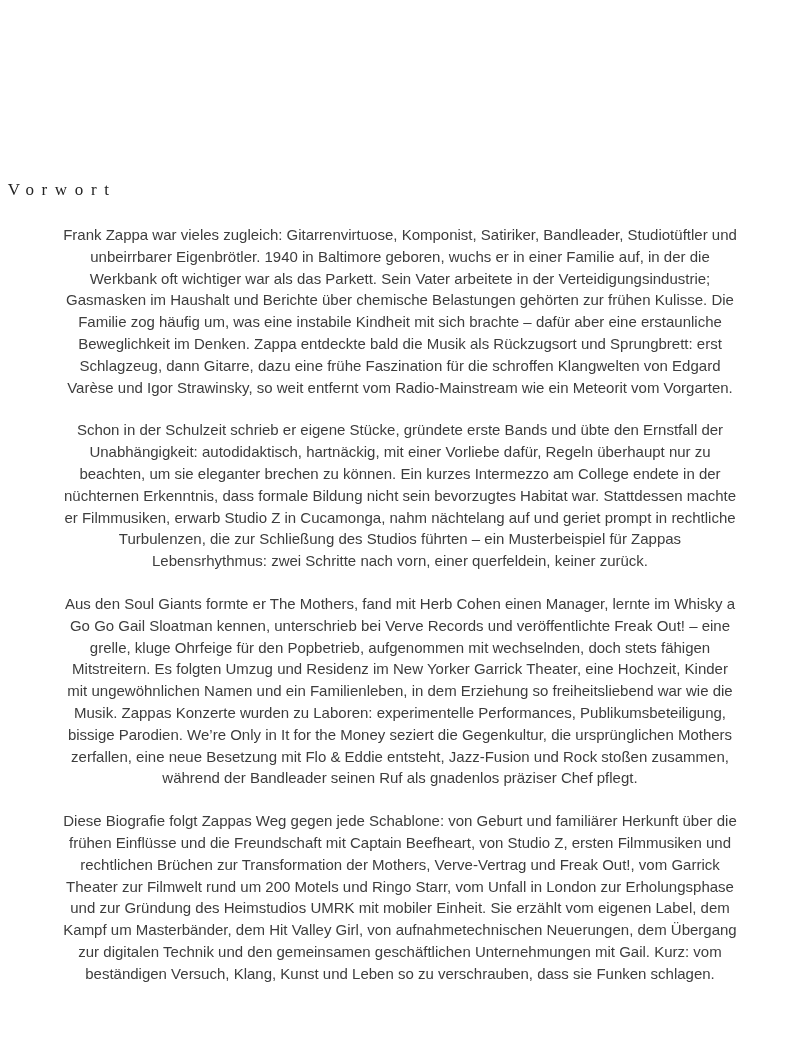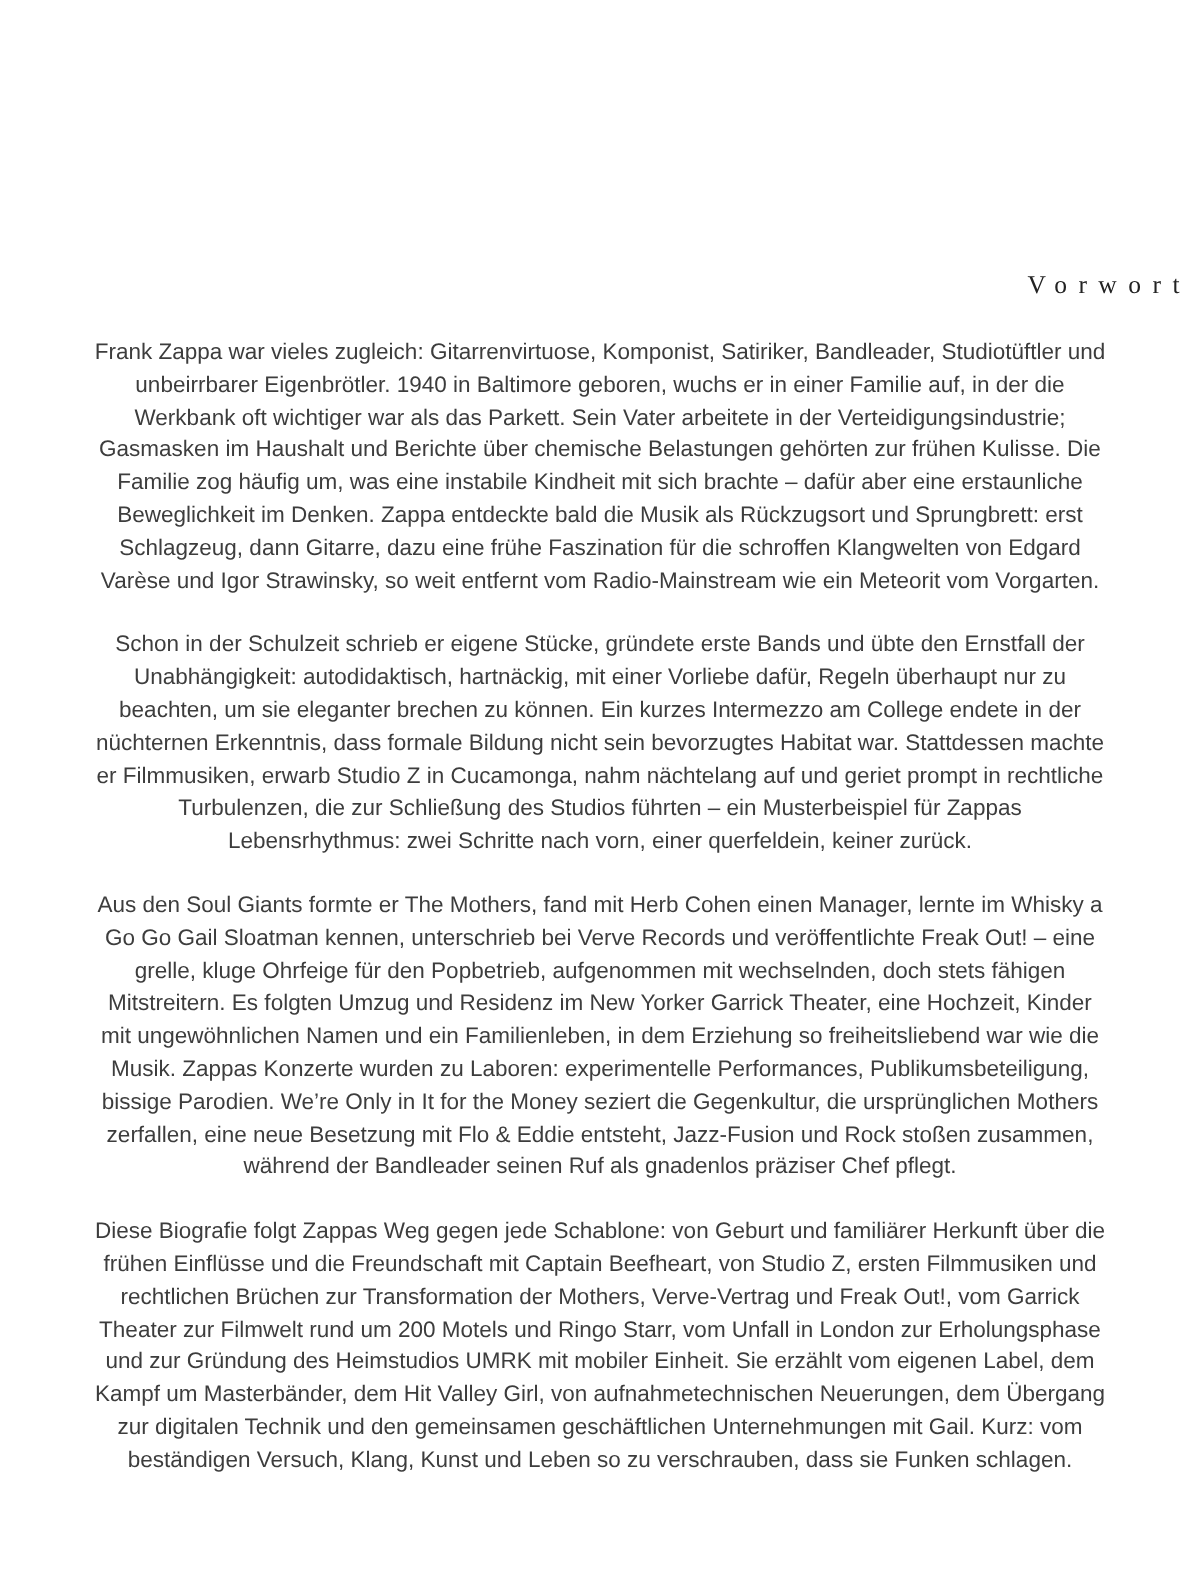--- a/index.html
+++ b/index.html
@@ -17,21 +17,21 @@
   }
   .page {
     box-sizing: border-box;
     width: 800px;
     height: 1062px;
     padding-top: 180px;
     background: #ffffff;
   }
   .doc-title {
     margin: 0 6px 24px 0;
-    text-align: right;
+    text-align: left;
     font-family: "Liberation Serif", serif;
     font-weight: 400;
     font-size: 17px;
     letter-spacing: 0.45em;
     text-indent: 0.45em; 
     color: #232323;
   }
   .doc-body {
     width: 676px;
     margin: 0 auto;

